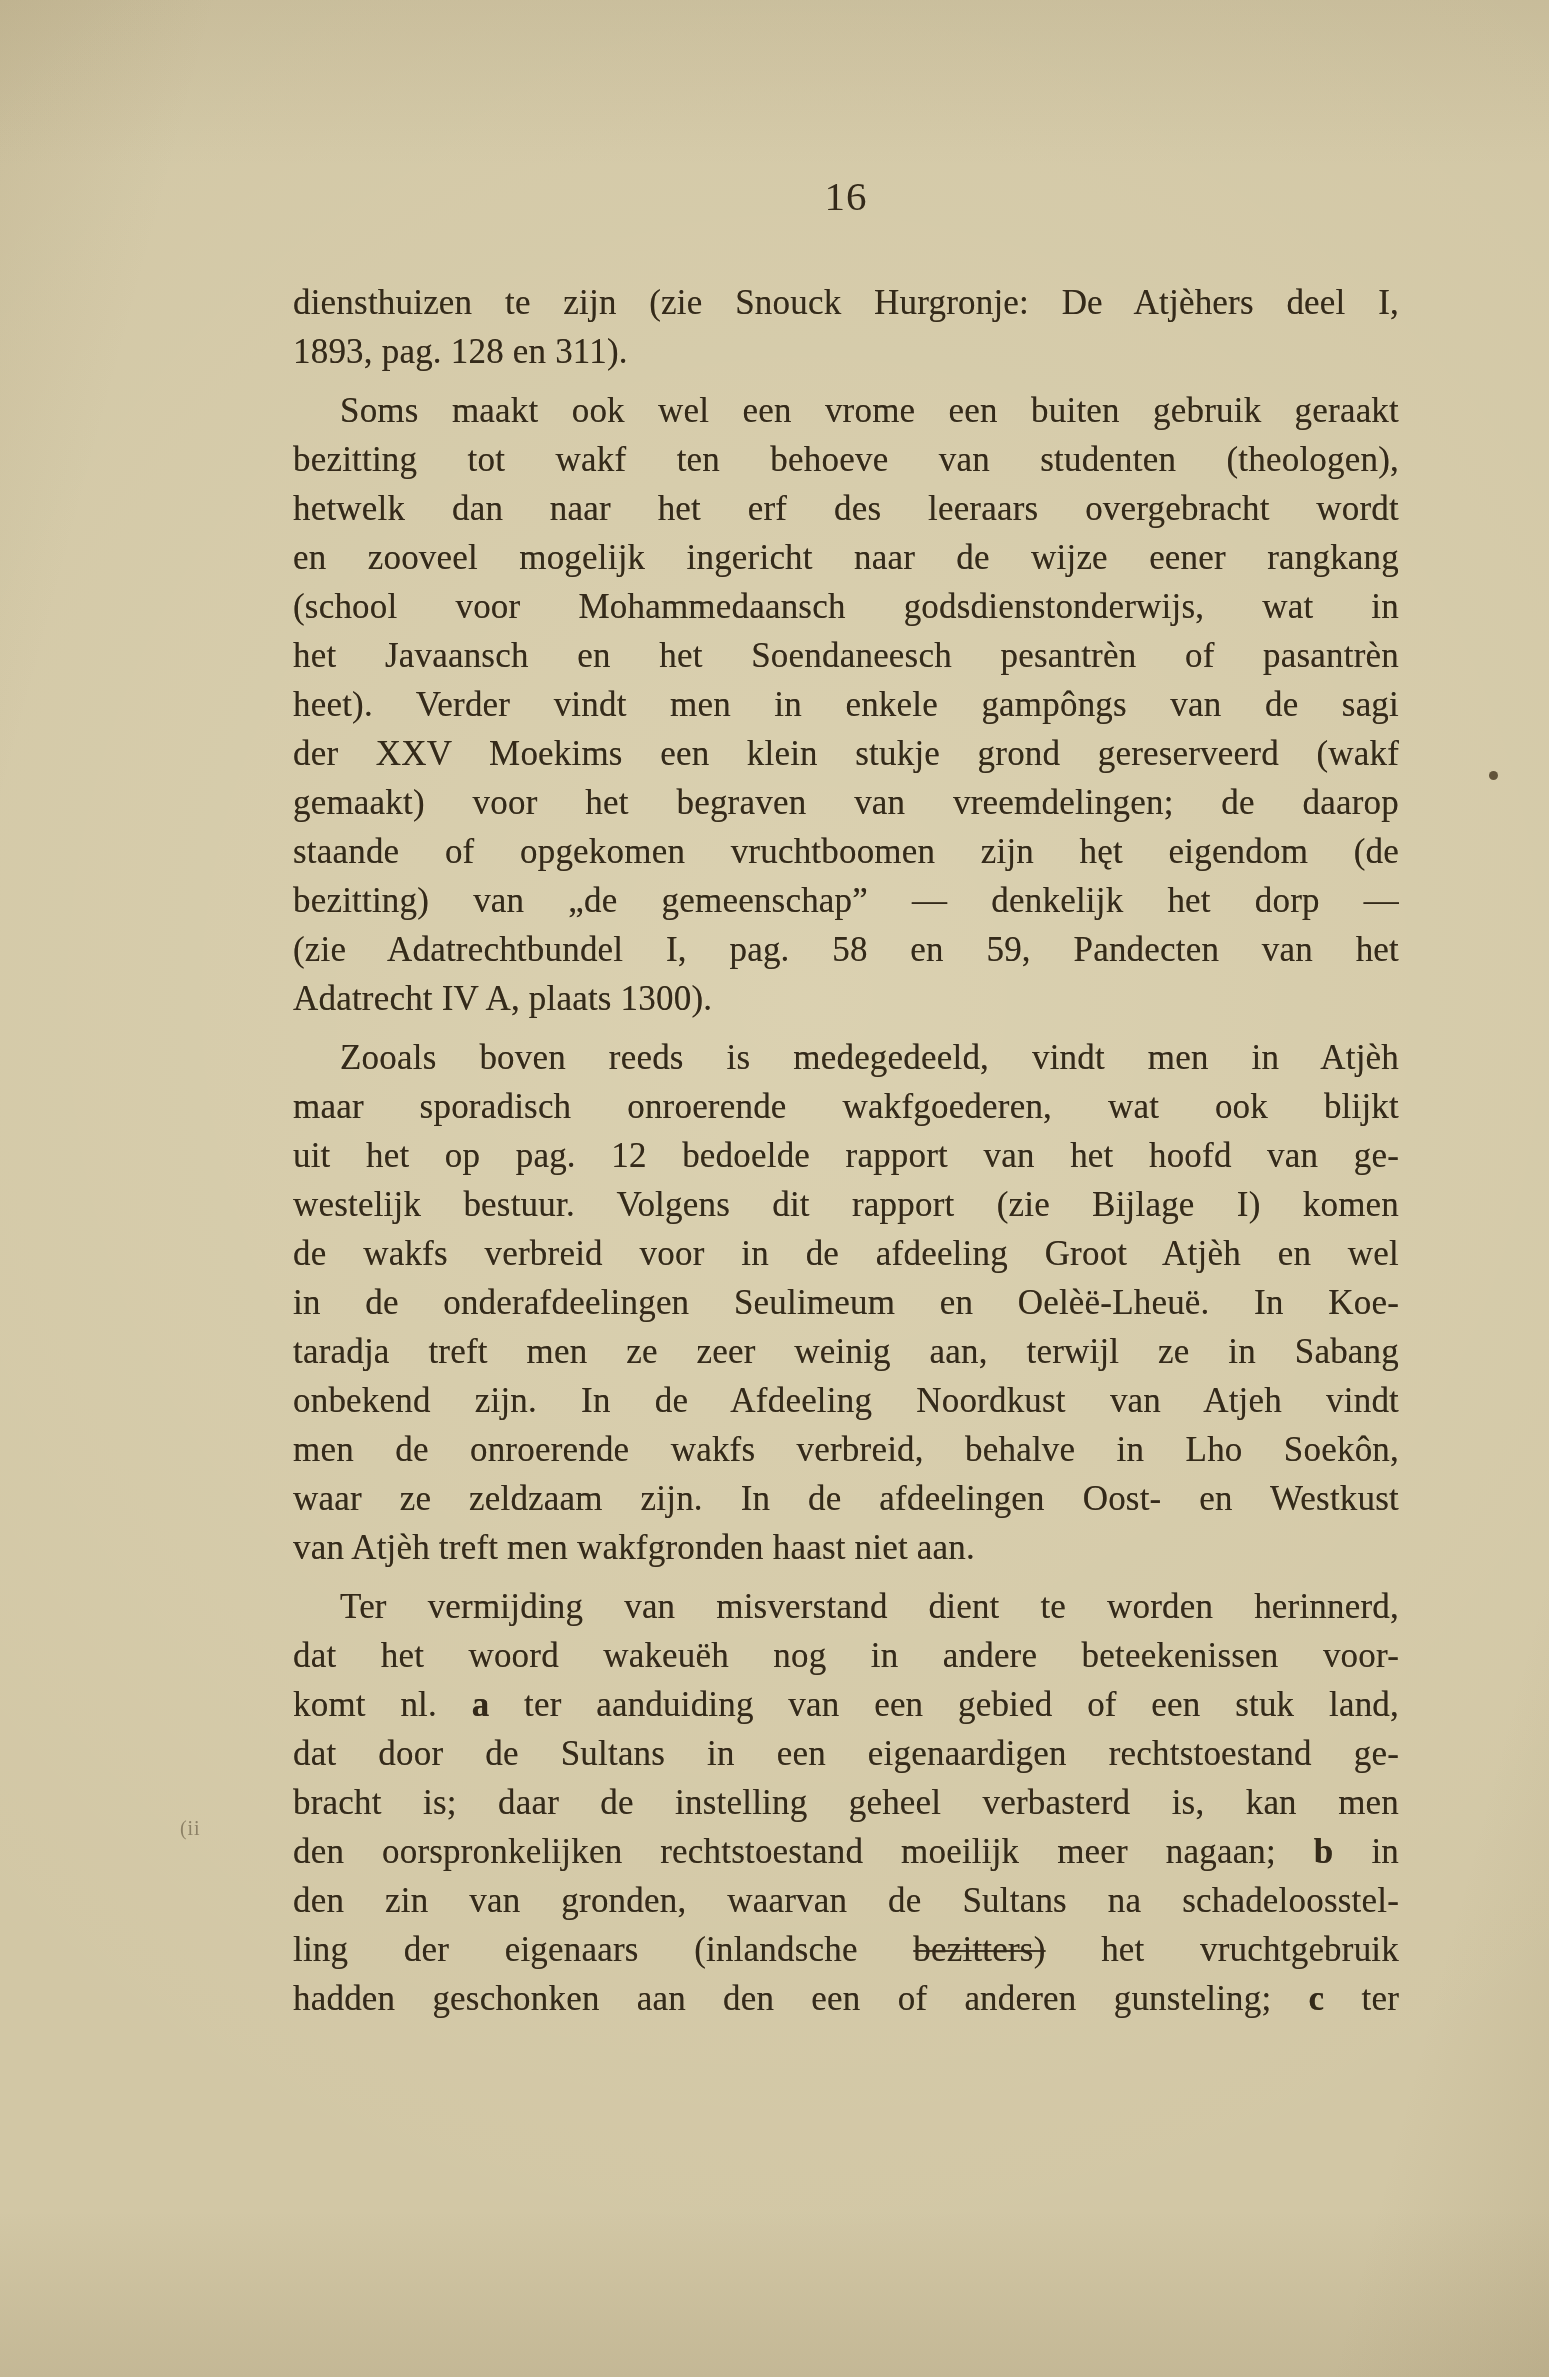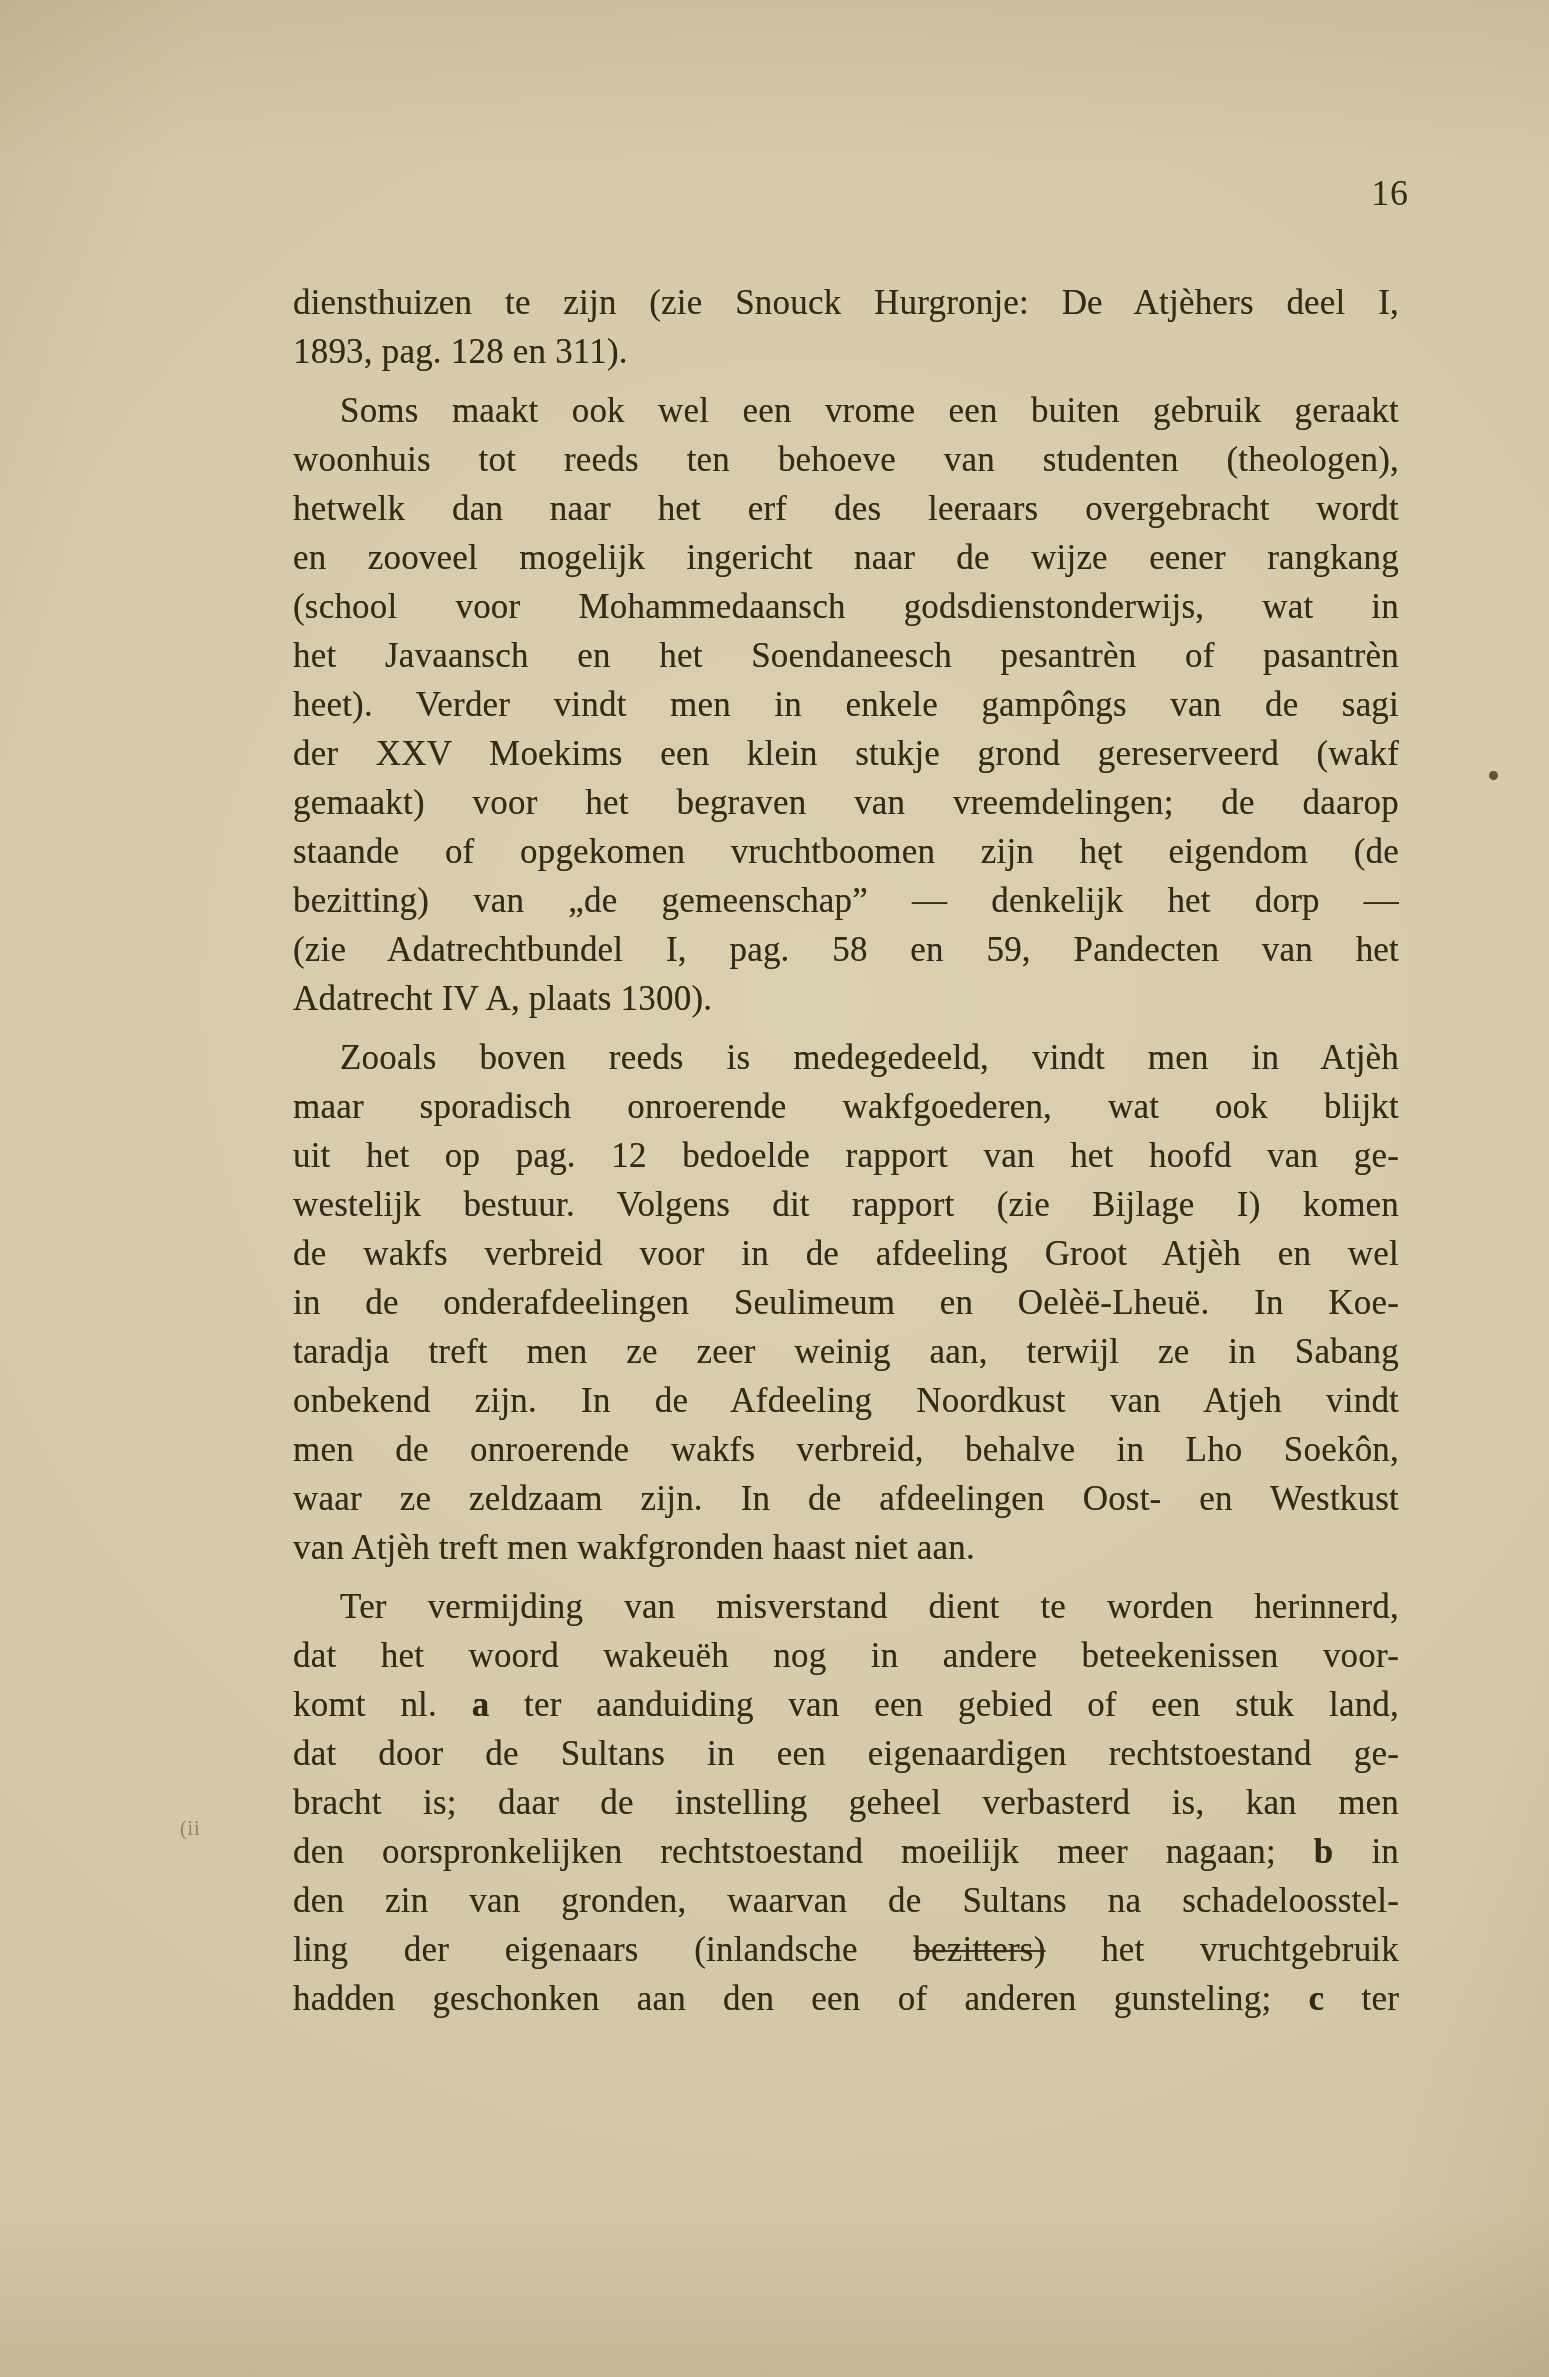--- a/index.html
+++ b/index.html
@@ -17,22 +17,22 @@
       radial-gradient(ellipse 130% 90% at 52% 42%, rgba(255,250,225,0.20) 0%, rgba(255,250,225,0.0) 60%),
       linear-gradient(105deg, rgba(120,100,60,0.10) 0%, rgba(120,100,60,0.0) 10%, rgba(120,100,60,0.0) 90%, rgba(120,100,60,0.12) 100%),
       linear-gradient(180deg, rgba(110,92,55,0.10) 0%, rgba(110,92,55,0.0) 7%, rgba(110,92,55,0.0) 93%, rgba(110,92,55,0.14) 100%),
       var(--paper, #d2c7a5);
   }
   .page-number {
     position: absolute;
     top: 172px;
     left: 283px;
     width: 1126px;
-    text-align: right;
-    font-size: 36px;
+    text-align: center;
+    font-size: 41px;
     letter-spacing: 0.9px;
     color: var(--ink, #342a1a);
   }
   .text-block {
     position: absolute;
     top: 268px;
     left: 283px;
     width: 1126px;
     font-size: 35px;
     line-height: 49px;
@@ -80,21 +80,21 @@
 <div class="page">
   <div class="page-number">16</div>
 
   <div class="text-block">
       <div class="paragraph">
         <div class="line">diensthuizen te zijn (zie Snouck Hurgronje: De Atjèhers deel I,</div>
         <div class="line last">1893, pag. 128 en 311).</div>
       </div>
       <div class="paragraph">
         <div class="line indent">Soms maakt ook wel een vrome een buiten gebruik geraakt</div>
-        <div class="line">woonhuis tot reeds ten behoeve van studenten (theologen),</div>
+        <div class="line">bezitting tot wakf ten behoeve van studenten (theologen),</div>
         <div class="line">hetwelk dan naar het erf des leeraars overgebracht wordt</div>
         <div class="line">en zooveel mogelijk ingericht naar de wijze eener rangkang</div>
         <div class="line">(school voor Mohammedaansch godsdienstonderwijs, wat in</div>
         <div class="line">het Javaansch en het Soendaneesch pesantrèn of pasantrèn</div>
         <div class="line">heet). Verder vindt men in enkele gampôngs van de sagi</div>
         <div class="line">der XXV Moekims een klein stukje grond gereserveerd (wakf</div>
         <div class="line">gemaakt) voor het begraven van vreemdelingen; de daarop</div>
         <div class="line">staande of opgekomen vruchtboomen zijn hęt eigendom (de</div>
         <div class="line">bezitting) van „de gemeenschap” — denkelijk het dorp —</div>
         <div class="line">(zie Adatrechtbundel I, pag. 58 en 59, Pandecten van het</div>

